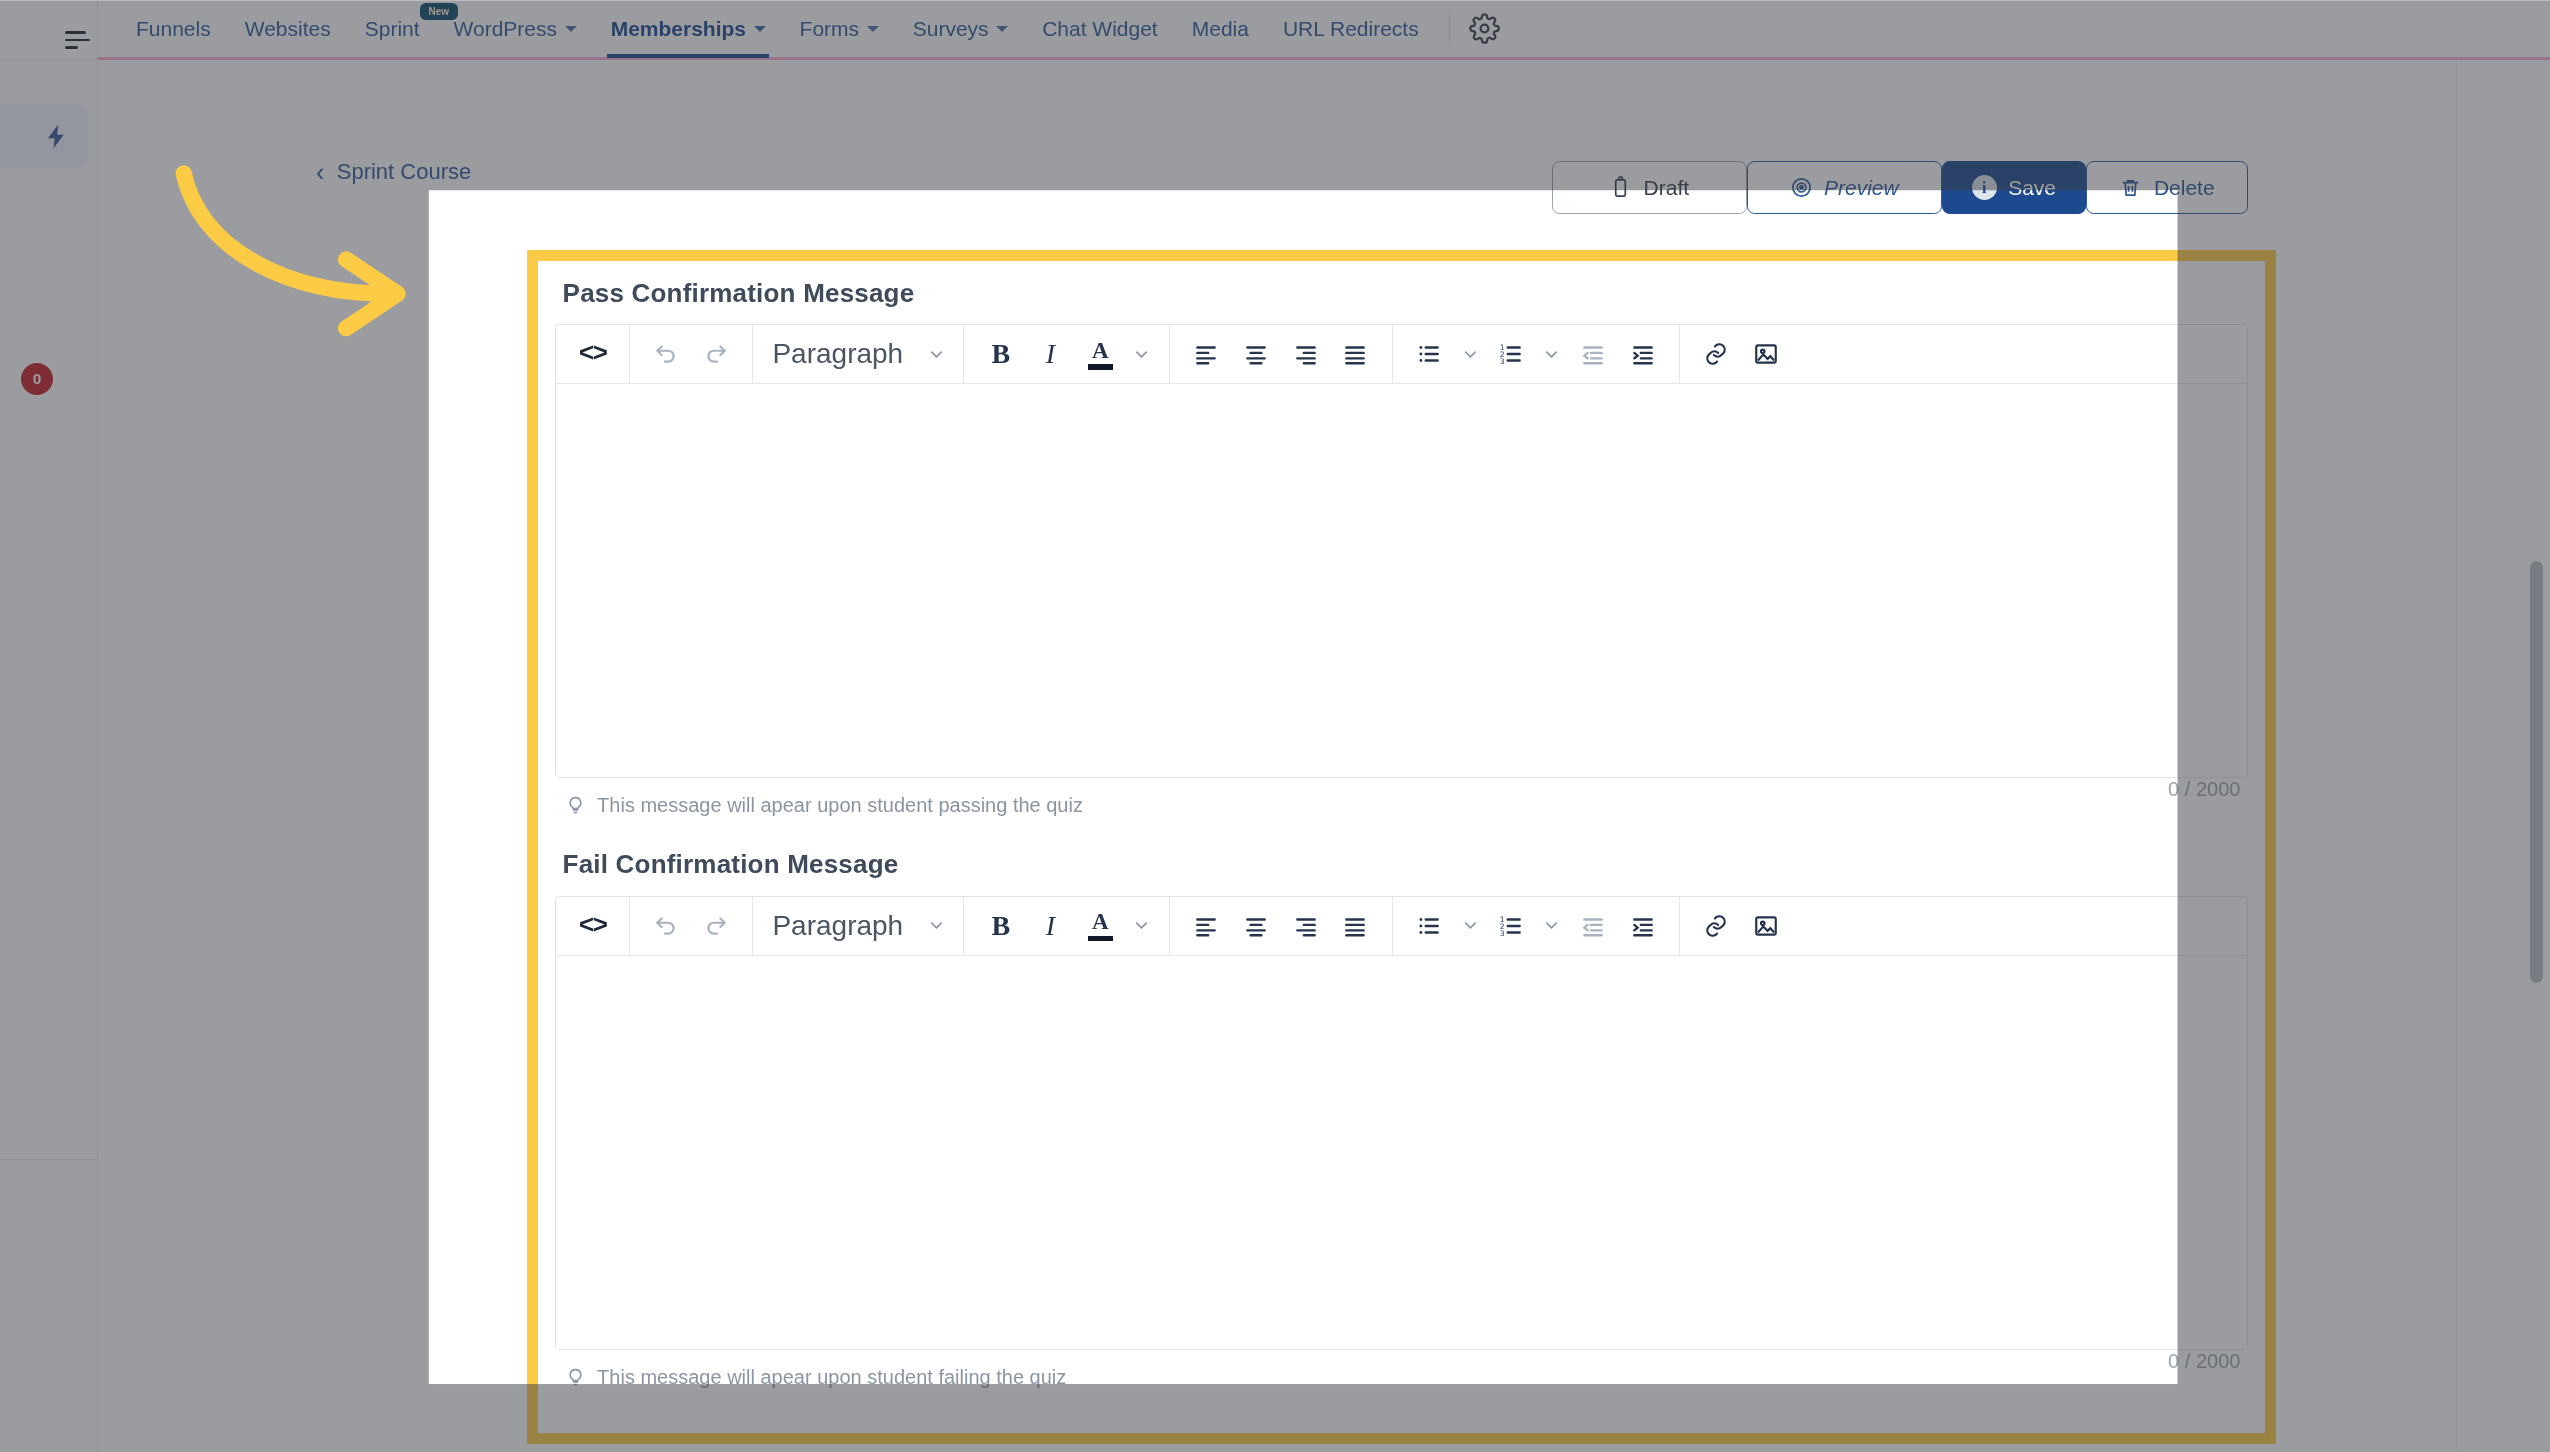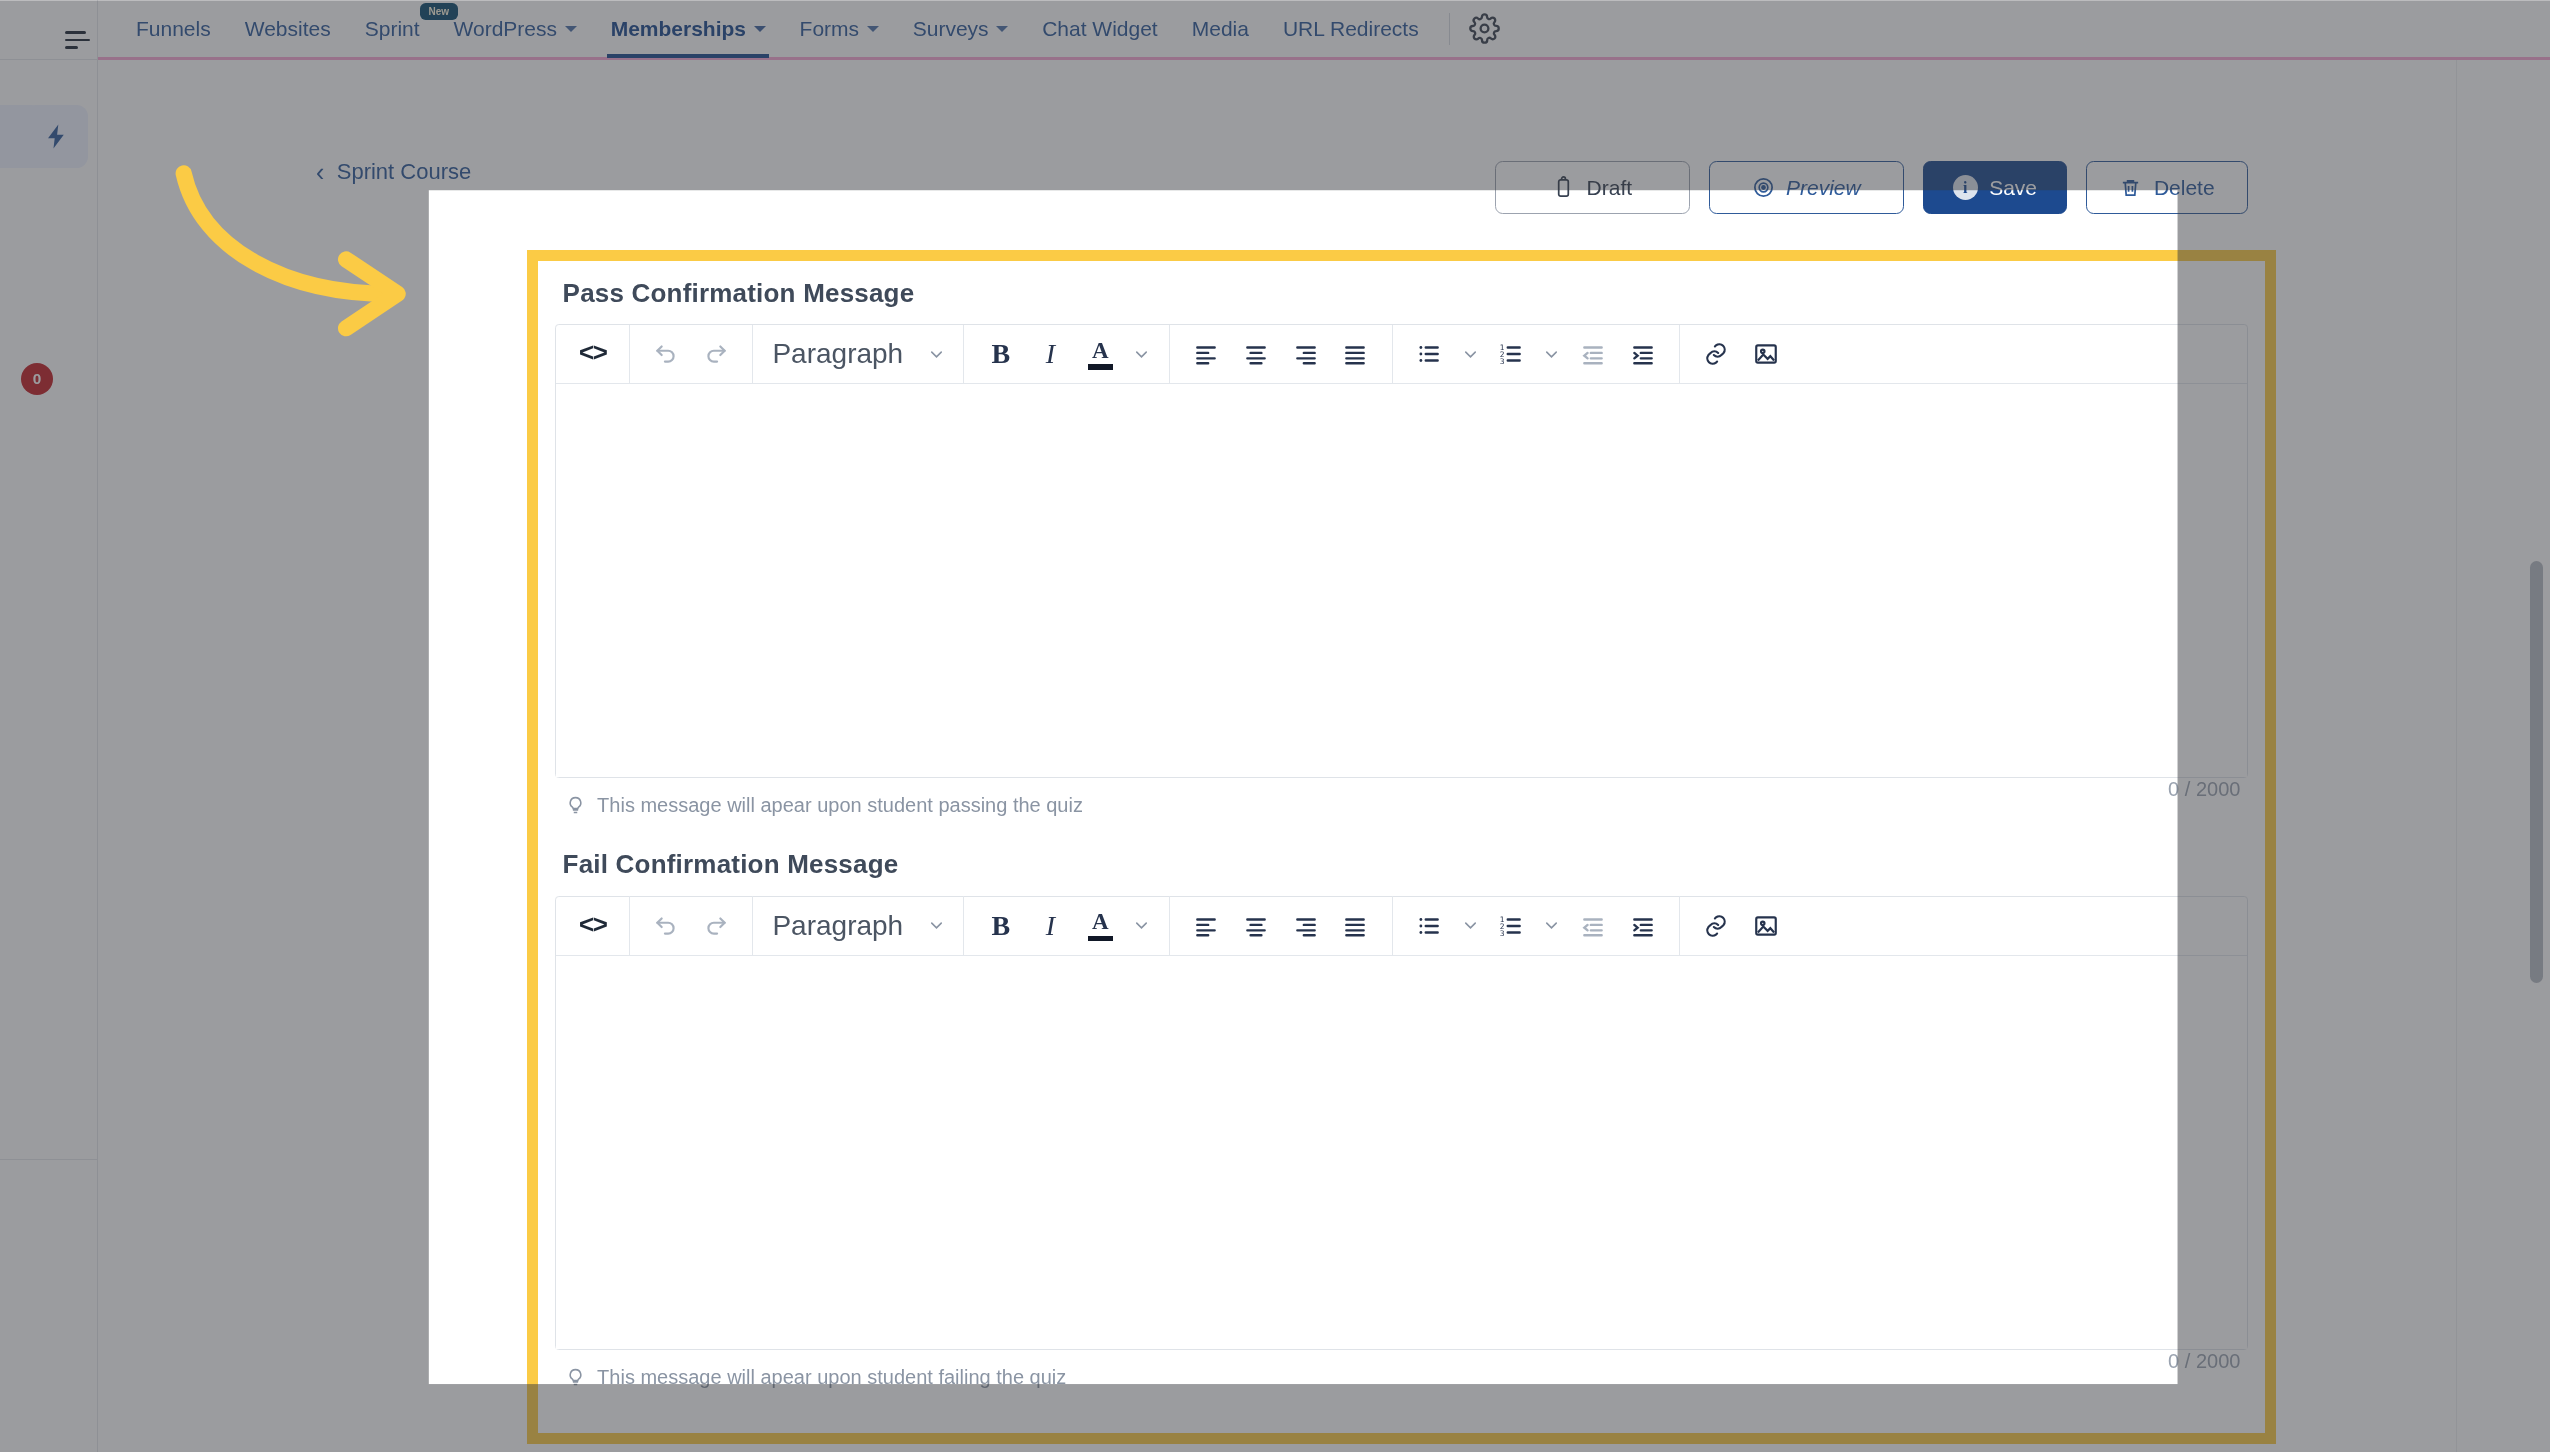--- a/index.html
+++ b/index.html
@@ -73,21 +73,21 @@
 
   .page-header {
     position: absolute; left: 0; top: 0; width: 2359px; height: 105px;
   }
   .breadcrumb {
     position: absolute; left: 218px; top: 99px; display: flex; align-items: center; gap: 12.4px;
     color: #2f5b9a; font-size: 22px;
   }
   .bc-chevron { font-size: 25px; line-height: 1; color: #2f5b9a; }
 
-  .hdr-actions { position: absolute; right: 208px; top: 101px; display: flex; align-items: center; gap: 19px; }
+  .hdr-actions { position: absolute; right: 208px; top: 101px; display: flex; align-items: center; }
   .btn {
     display: flex; align-items: center; justify-content: center; gap: 11.5px;
     height: 53px; padding: 0 29px; border-radius: 7.6px; font-size: 21px; cursor: pointer;
     background: #fff; white-space: nowrap;
   }
   .btn svg { width: 23px; height: 23px; }
   .btn-draft   { border: 1px solid #9ca3af; color: #374151; min-width: 195px; }
   .btn-preview { border: 1px solid #2f5b9a; color: #2f5b9a; min-width: 195px; font-style: italic; }
   .btn-save    { border: 1px solid #1d4a8f; background: #1d4a8f; color: #ffffff; min-width: 128px; }
   .btn-delete  { border: 1px solid #2f5b9a; color: #2f5b9a; min-width: 162px; }

